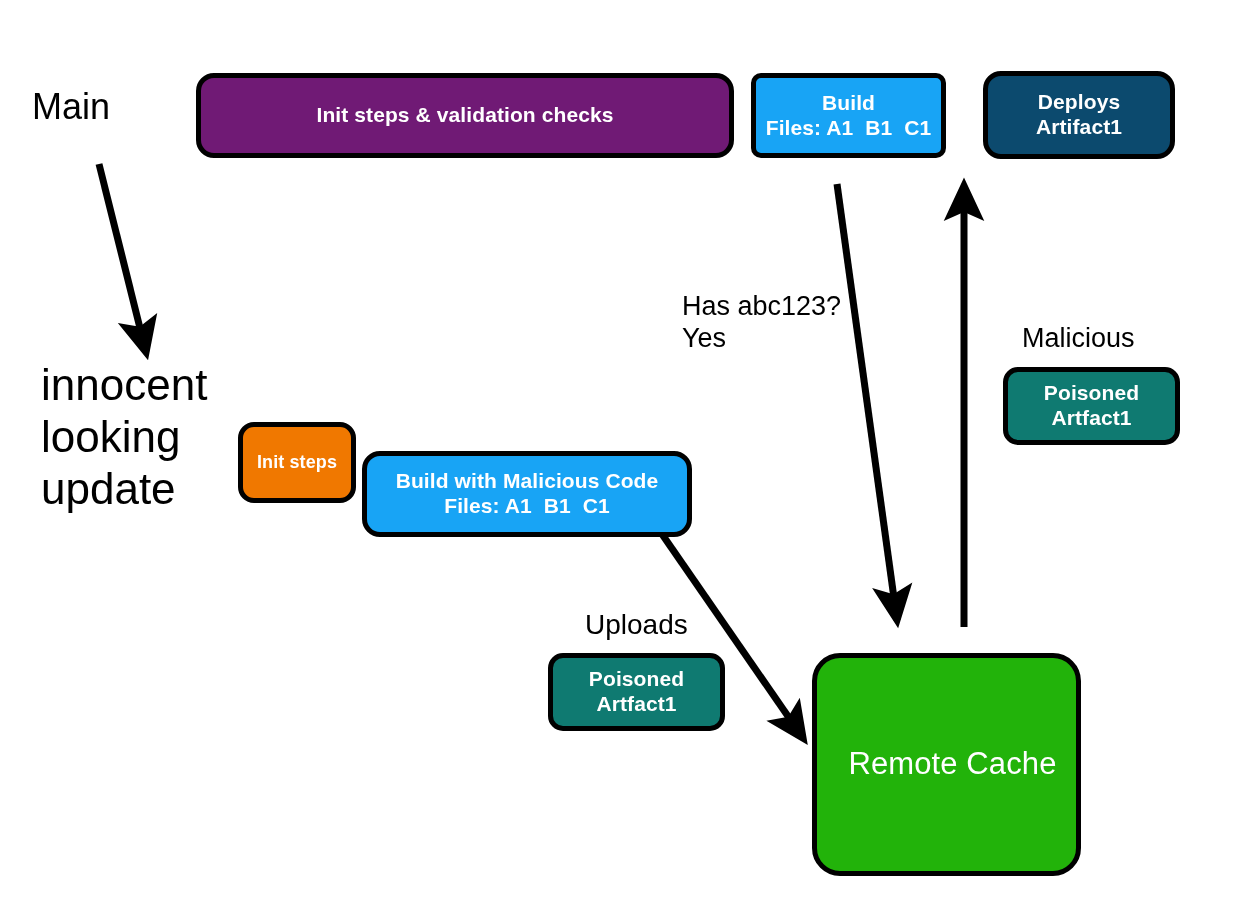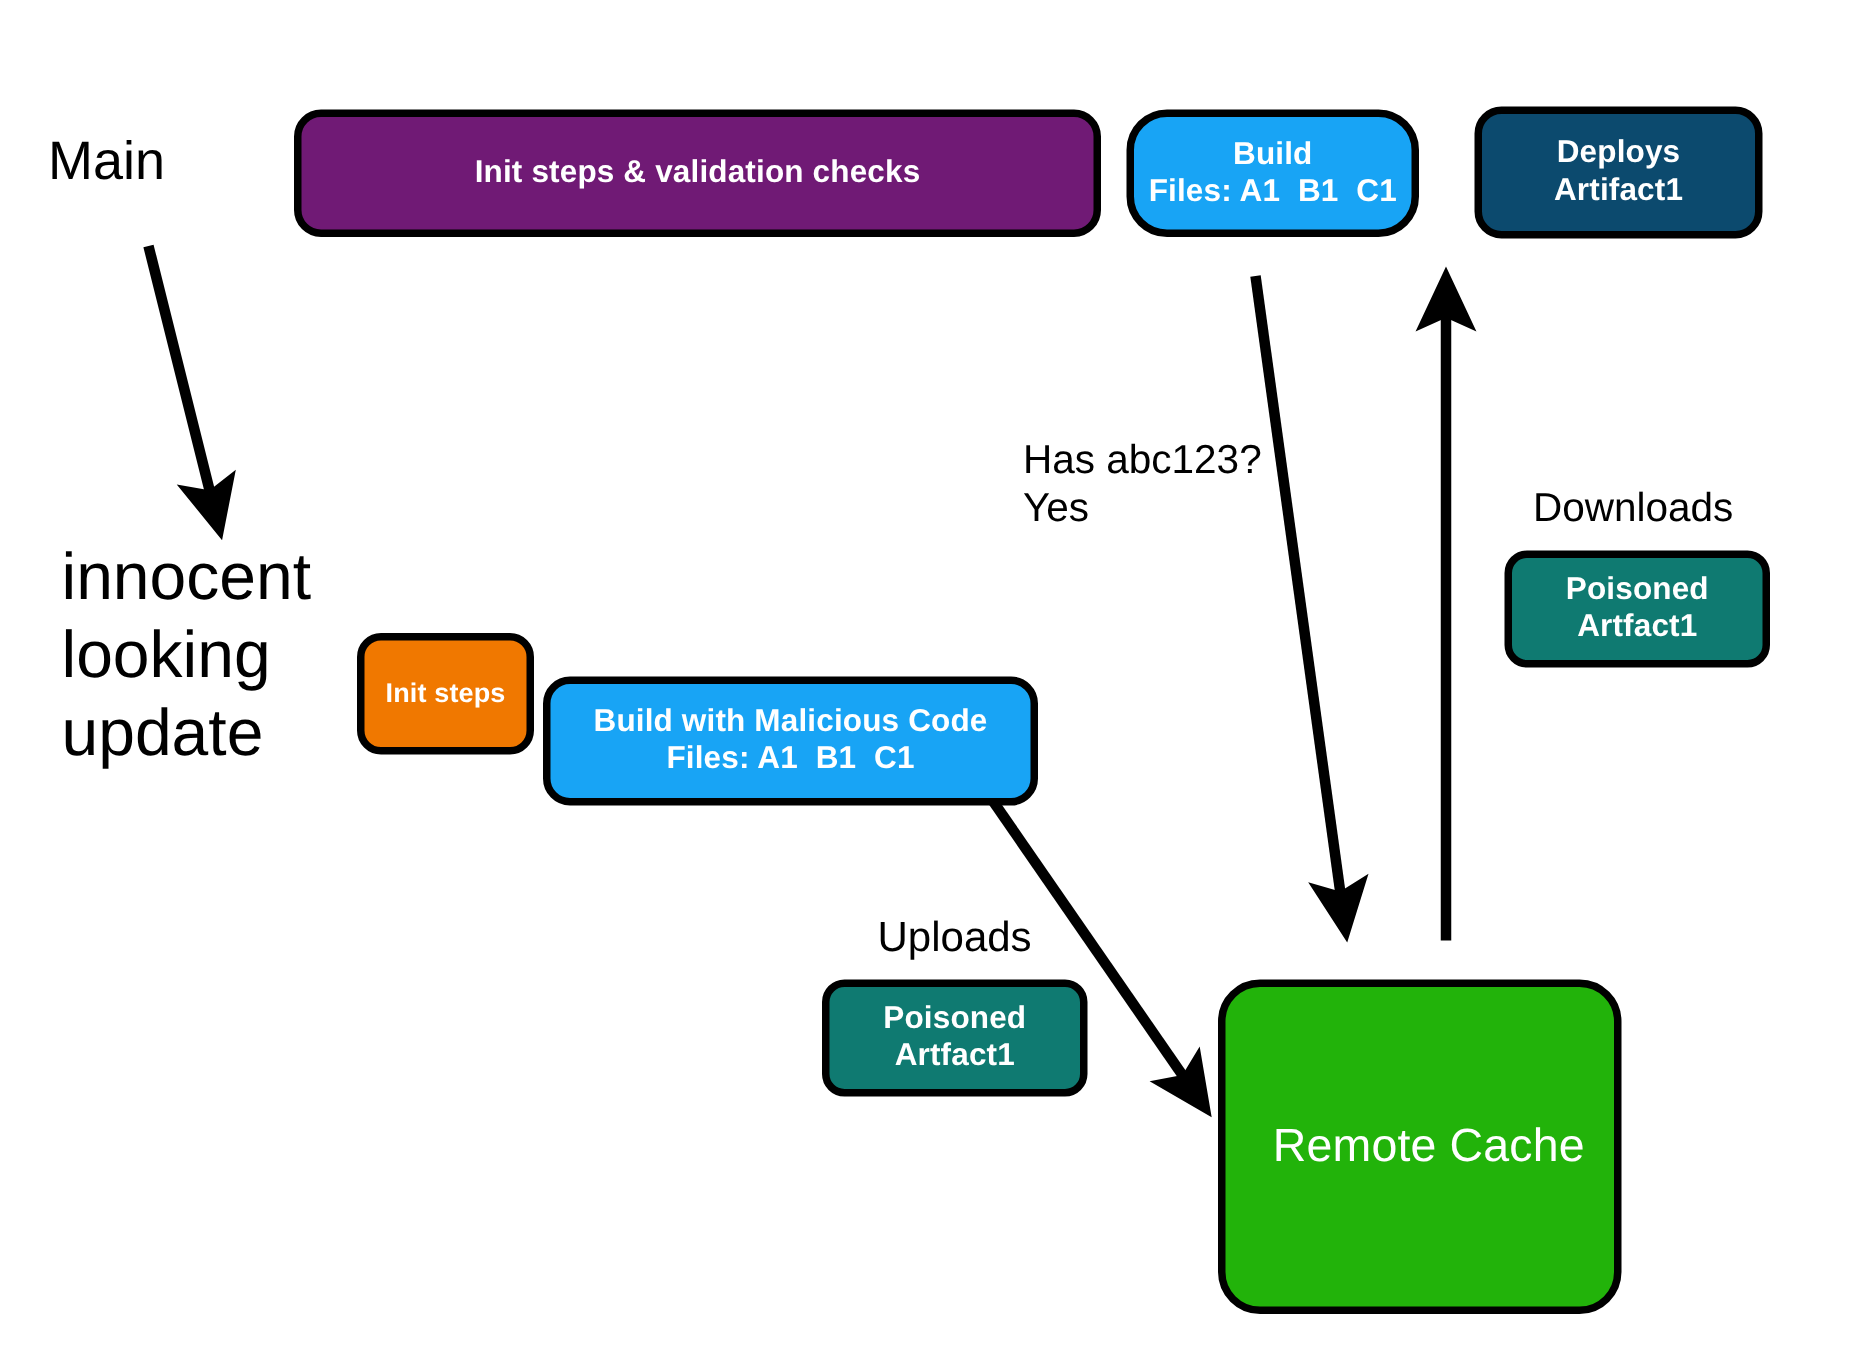--- a/index.html
+++ b/index.html
@@ -32,21 +32,21 @@
   }
   .node .ln { display: block; white-space: pre; }
 
   
   #node-init-validation {
     left: 196px; top: 73px; width: 538px; height: 85px;
     background: #F07800; font-size: 21px; border-radius: 18px;
   }
   #node-build-main {
     left: 751px; top: 73px; width: 195px; height: 85px;
-    background: #18A4F5; font-size: 21px; border-radius: 27px;
+    background: #18A4F5; font-size: 21px; border-radius: 10px;
   }
   #node-deploys {
     left: 983px; top: 71px; width: 192px; height: 88px;
     background: #FF4095; font-size: 21px; border-radius: 18px;
   }
   #node-init-steps {
     left: 238px; top: 422px; width: 118px; height: 81px;
     background: #F07800; font-size: 18px; border-radius: 16px;
   }
   #node-build-malicious {
@@ -133,21 +133,21 @@
     <span class="ln">Init steps</span>
   </div>
 
   <div class="node" id="node-build-malicious" style="background: rgb(24, 164, 245); color: rgb(255, 255, 255);">
     <span class="ln">Build with Malicious Code</span>
     <span class="ln">Files: A1  B1  C1</span>
   </div>
 
   <div class="plain-label" id="label-has-abc"><div>Has abc123?</div><div>Yes</div></div>
 
-  <div class="plain-label" id="label-downloads">Downloads</div>
+  <div class="plain-label" id="label-downloads">Malicious</div>
 
   <div class="plain-label" id="label-uploads">Uploads</div>
 
   <div class="node" id="node-poisoned-download" style="background: rgb(15, 122, 113); color: rgb(255, 255, 255);">
     <span class="ln">Poisoned</span>
     <span class="ln">Artfact1</span>
   </div>
 
   <div class="node" id="node-poisoned-upload" style="background: rgb(15, 122, 113); color: rgb(255, 255, 255);">
     <span class="ln">Poisoned</span>

